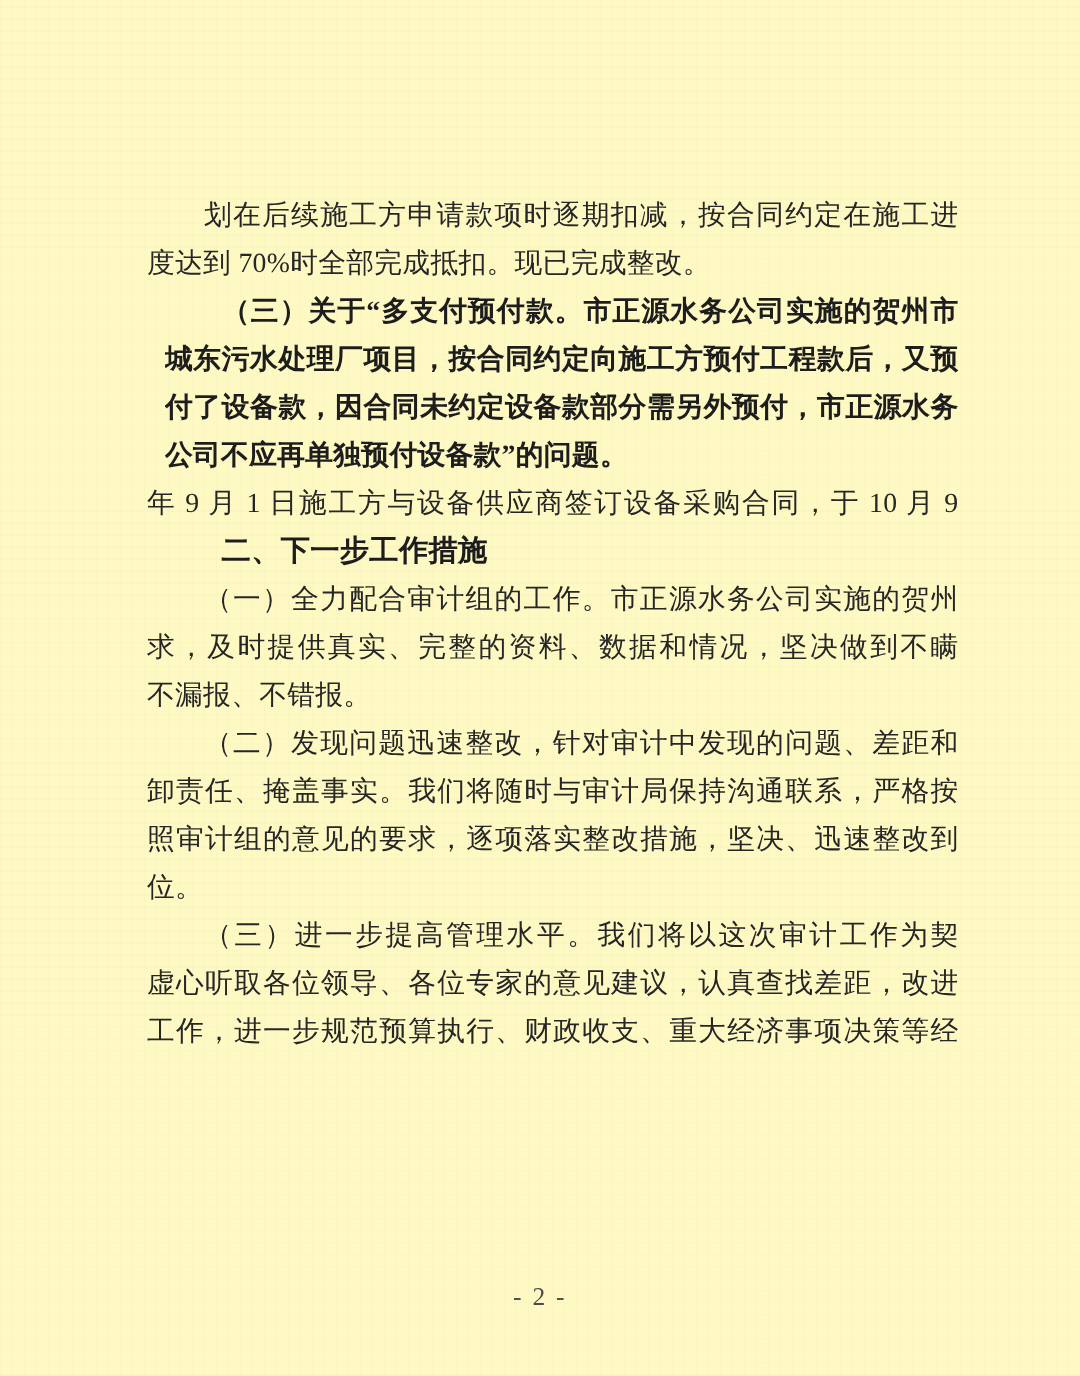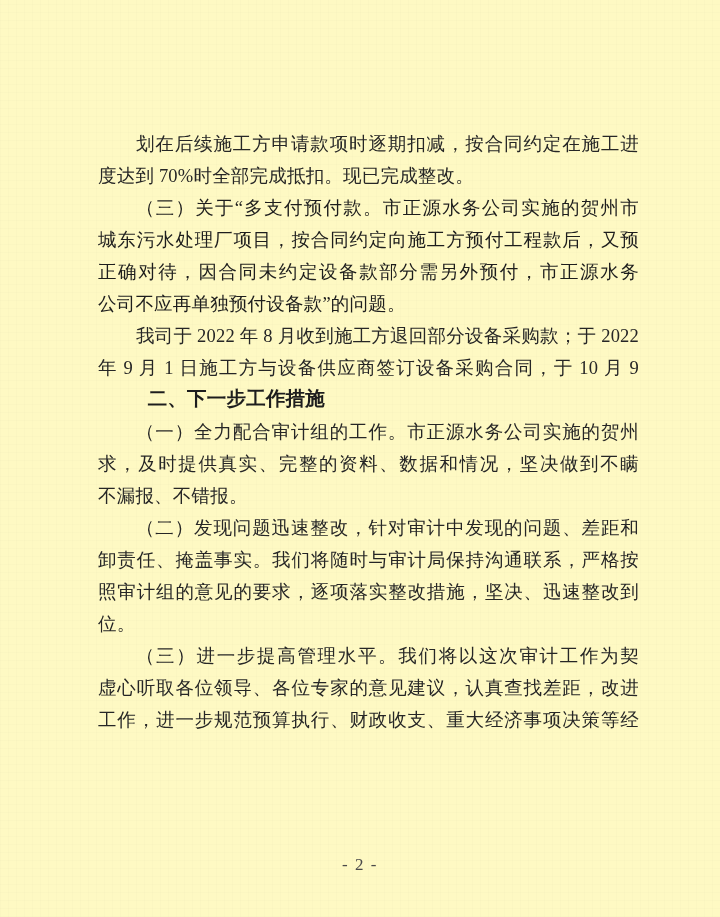--- a/index.html
+++ b/index.html
@@ -46,22 +46,23 @@
     overflow: hidden;
   }
   .line.full {
     -moz-text-align-last: justify;
     text-align-last: justify;
   }
   .line.indent {
     text-indent: 2.05em;
   }
   .line.bold {
-    font-weight: 400;
+    font-weight: 700;
     color: #1d1d1d;
+    margin-left: 12px;
   }
   .line.heading {
     font-family: Liberation Mono, monospace;
     font-weight: 700;
     font-size: 19.5px;
     text-indent: 2.55em;
     color: #1d1d1d;
   }
   .page-footer {
     position: absolute;
@@ -79,23 +80,22 @@
 </head>
 <body>
 
 <div class="page">
 
   <div class="text-block">
     <p class="line indent full">划在后续施工方申请款项时逐期扣减，按合同约定在施工进</p>
     <p class="line">度达到 70%时全部完成抵扣。现已完成整改。</p>
     <p class="line indent full bold">（三）关于“多支付预付款。市正源水务公司实施的贺州市</p>
     <p class="line full bold">城东污水处理厂项目，按合同约定向施工方预付工程款后，又预</p>
-    <p class="line full bold">正确对待，因合同未约定设备款部分需另外预付，市正源水务</p>
+    <p class="line full bold">付了设备款，因合同未约定设备款部分需另外预付，市正源水务</p>
     <p class="line bold">公司不应再单独预付设备款”的问题。</p>
-    <p class="line indent full">我司于 2022 年 8 月收到施工方退回部分设备采购款；于 2022</p>
     <p class="line full">年 9 月 1 日施工方与设备供应商签订设备采购合同，于 10 月 9</p>
     <p class="line heading">二、下一步工作措施</p>
     <p class="line indent full">（一）全力配合审计组的工作。市正源水务公司实施的贺州市</p>
     <p class="line full">求，及时提供真实、完整的资料、数据和情况，坚决做到不瞒报、</p>
     <p class="line">不漏报、不错报。</p>
     <p class="line indent full">（二）发现问题迅速整改，针对审计中发现的问题、差距和</p>
     <p class="line full">卸责任、掩盖事实。我们将随时与审计局保持沟通联系，严格按</p>
     <p class="line full">照审计组的意见的要求，逐项落实整改措施，坚决、迅速整改到</p>
     <p class="line">位。</p>
     <p class="line indent full">（三）进一步提高管理水平。我们将以这次审计工作为契机，</p>

